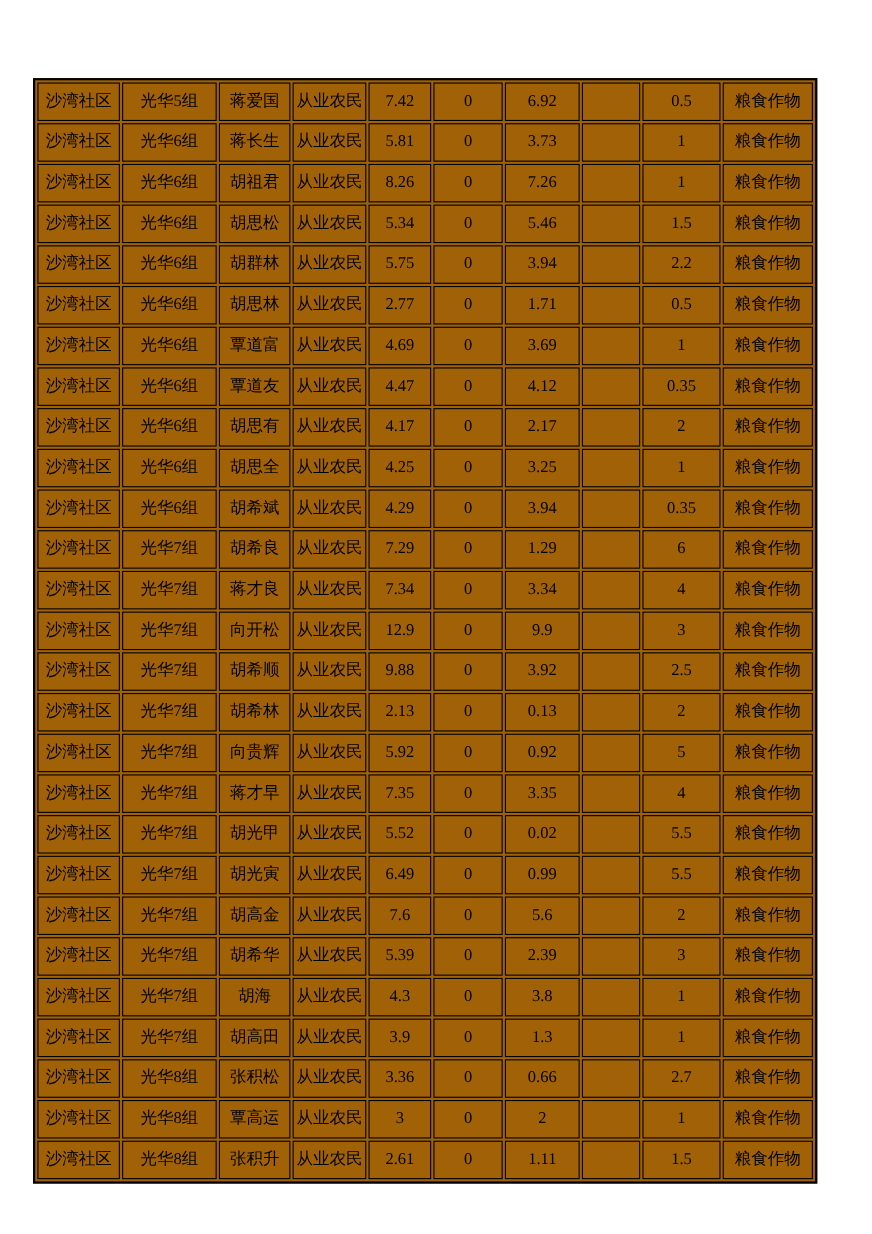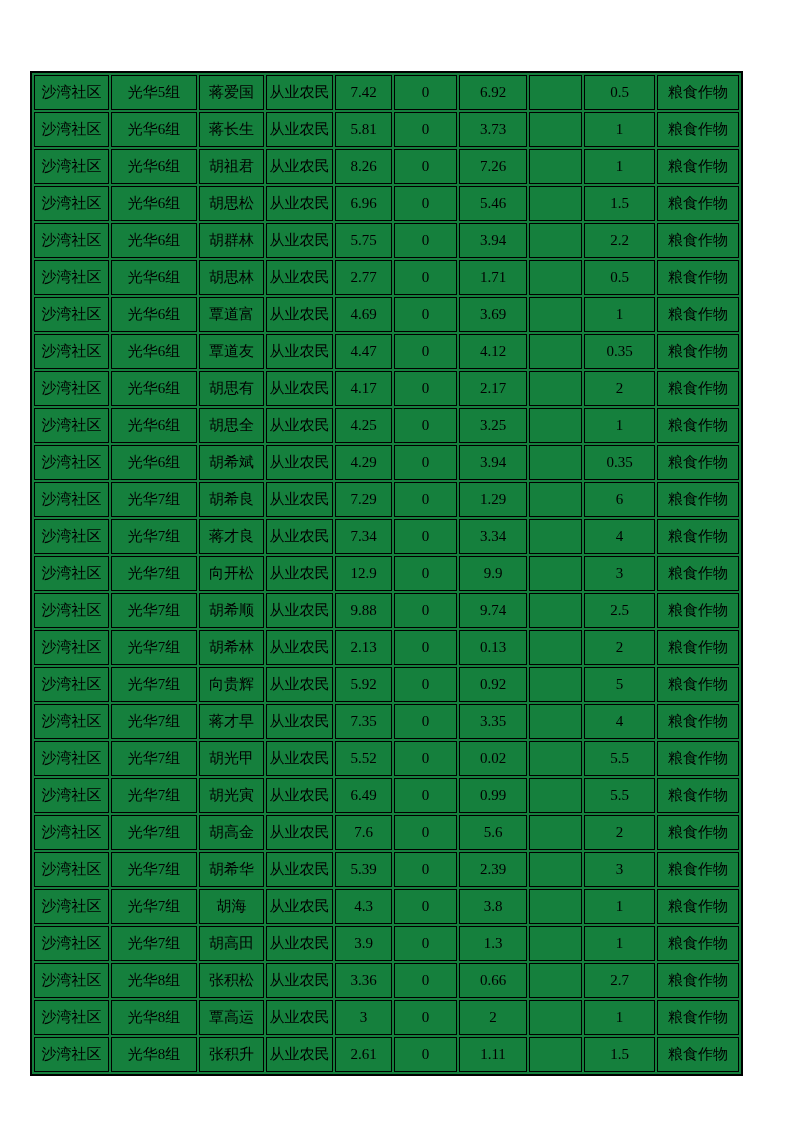--- a/index.html
+++ b/index.html
@@ -17,21 +17,21 @@
     color: #000000;
   }
   table.grid {
     position: absolute;
     left: 30px;
     top: 71px;
     border-collapse: separate;
     border-spacing: 2px;
     border: 2px solid #000000;
     table-layout: fixed;
-    background: #15803d;
+    background: #a16207;
   }
   table.grid td {
     box-sizing: border-box;
     border: 1px solid #000000;
     height: 35px;
     padding: 0 2px;
     text-align: center;
     vertical-align: middle;
     font-size: 15px;
     line-height: 1;
@@ -92,21 +92,21 @@
           <td>7.26</td>
           <td></td>
           <td>1</td>
           <td>粮食作物</td>
         </tr>
         <tr>
           <td>沙湾社区</td>
           <td>光华6组</td>
           <td>胡思松</td>
           <td>从业农民</td>
-          <td>6.96</td>
+          <td>5.34</td>
           <td>0</td>
           <td>5.46</td>
           <td></td>
           <td>1.5</td>
           <td>粮食作物</td>
         </tr>
         <tr>
           <td>沙湾社区</td>
           <td>光华6组</td>
           <td>胡群林</td>
@@ -226,21 +226,21 @@
           <td>3</td>
           <td>粮食作物</td>
         </tr>
         <tr>
           <td>沙湾社区</td>
           <td>光华7组</td>
           <td>胡希顺</td>
           <td>从业农民</td>
           <td>9.88</td>
           <td>0</td>
-          <td>9.74</td>
+          <td>3.92</td>
           <td></td>
           <td>2.5</td>
           <td>粮食作物</td>
         </tr>
         <tr>
           <td>沙湾社区</td>
           <td>光华7组</td>
           <td>胡希林</td>
           <td>从业农民</td>
           <td>2.13</td>

